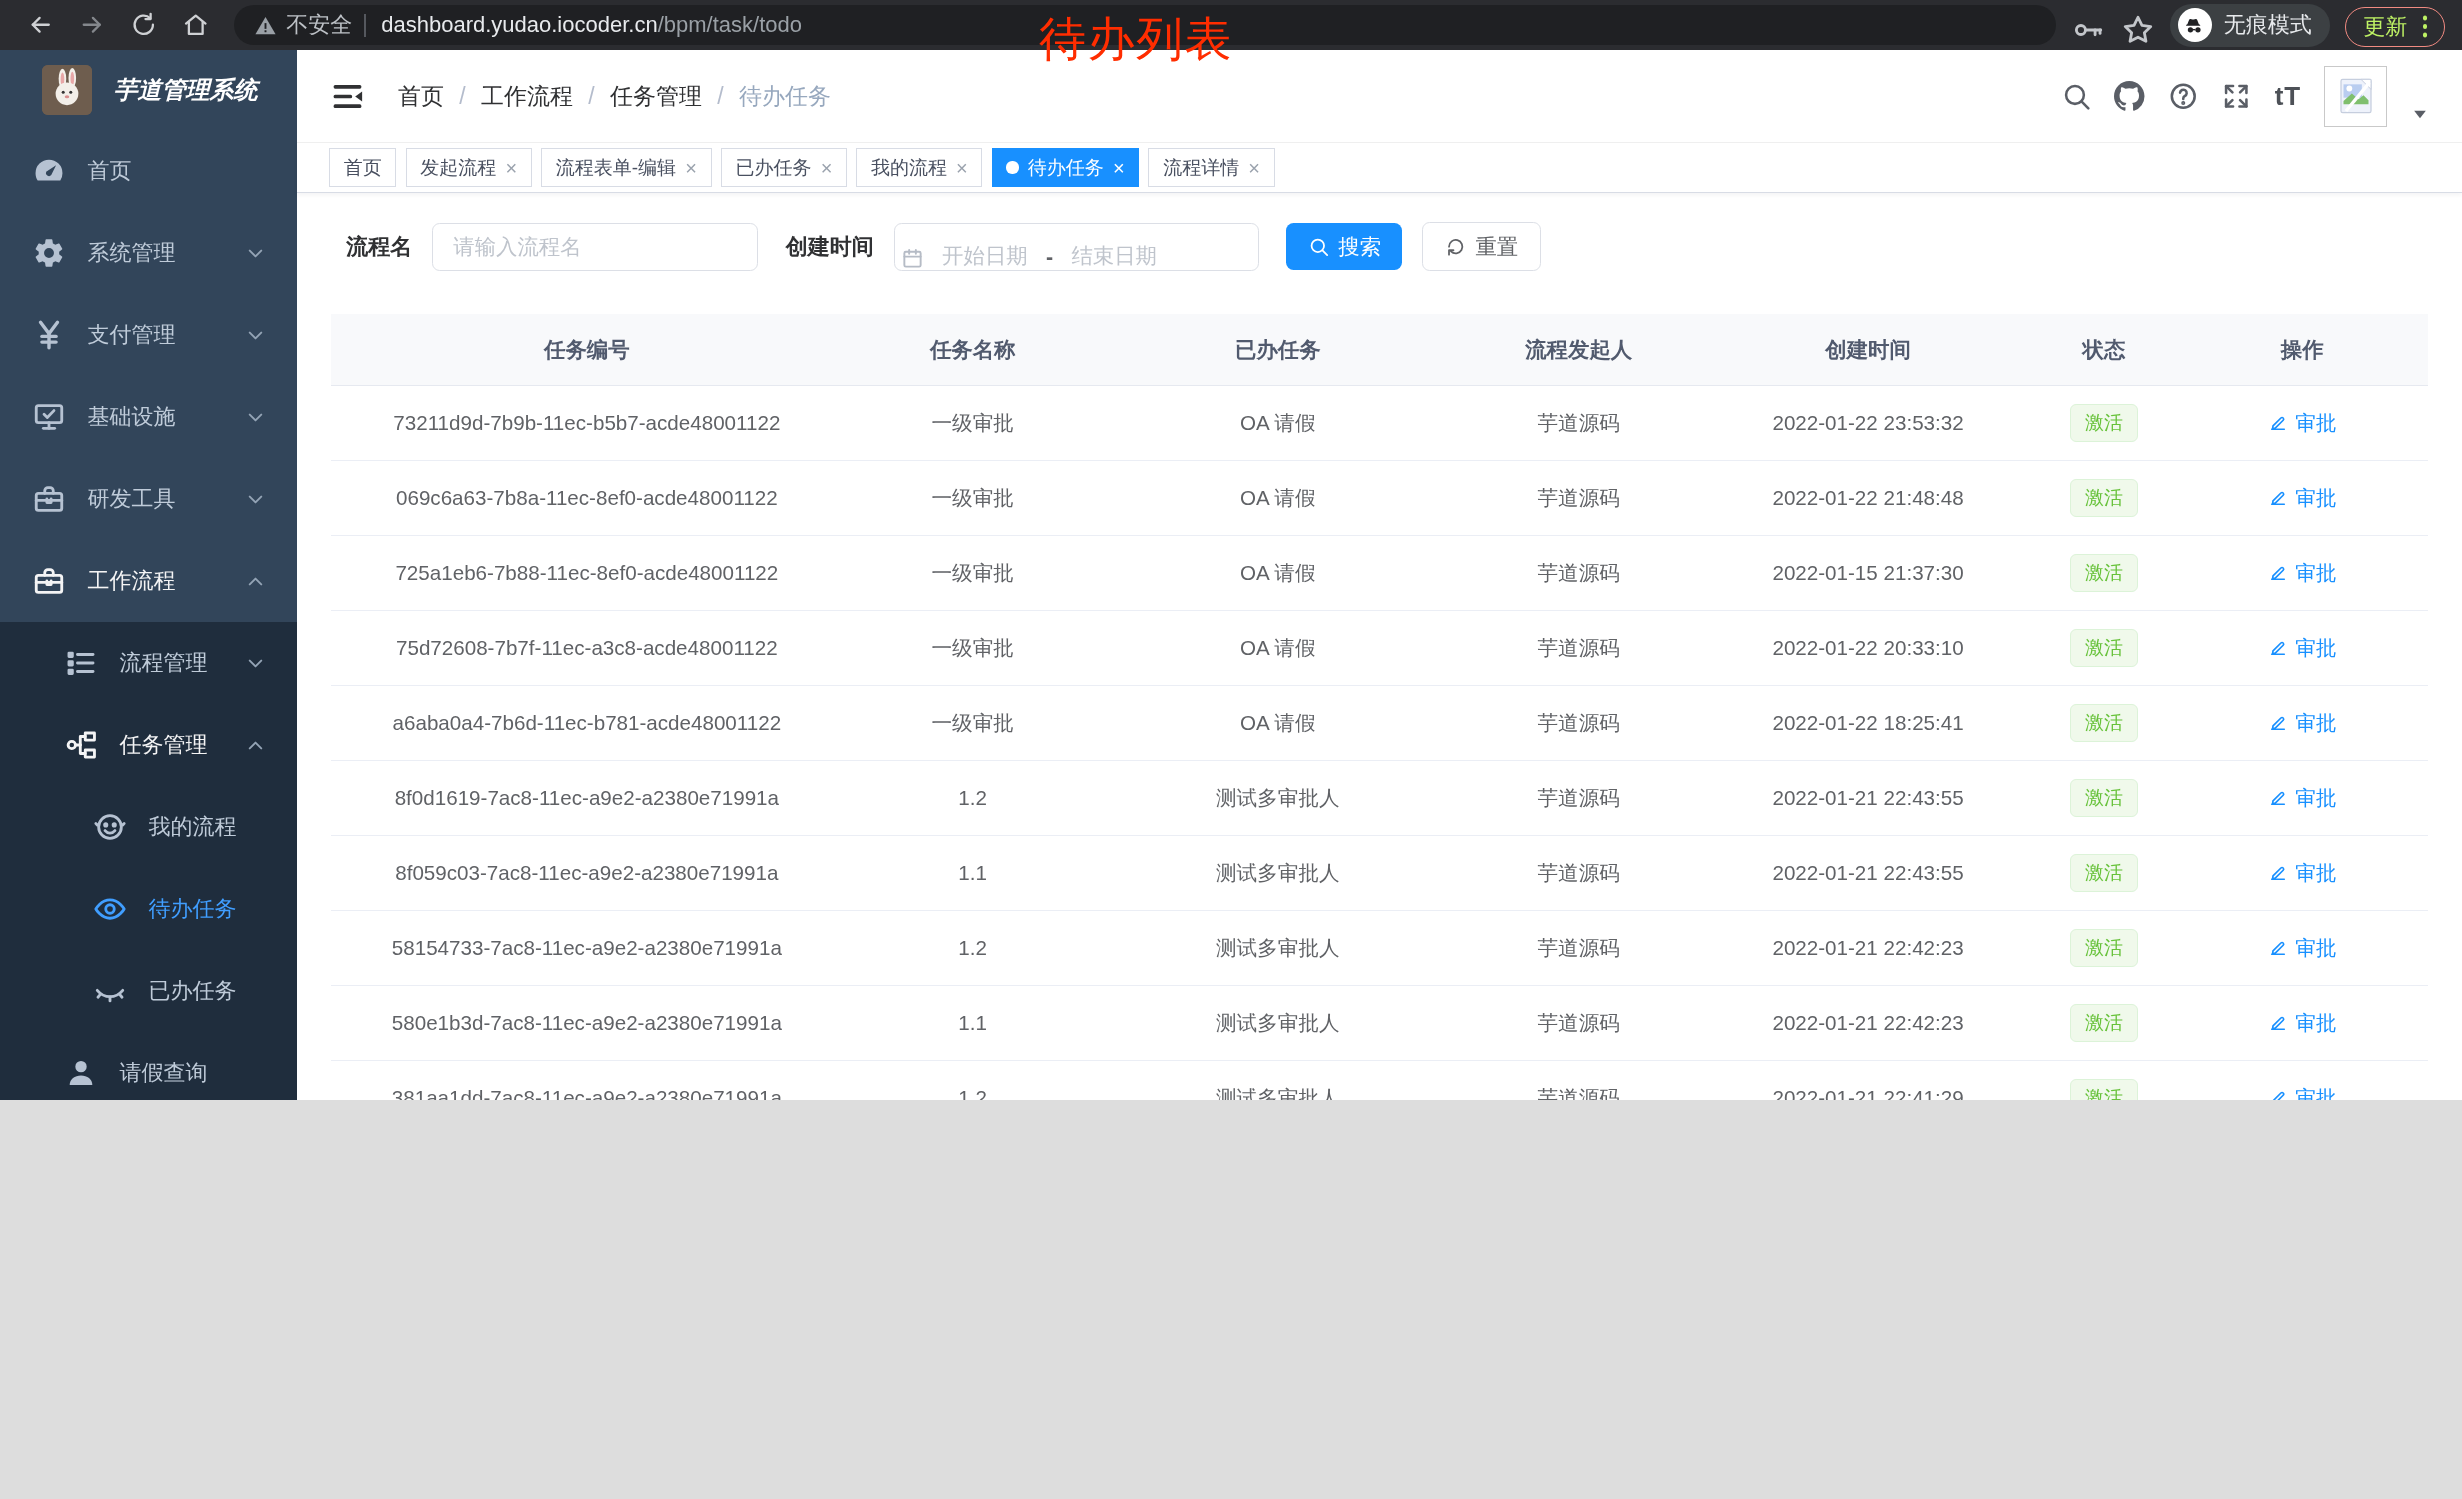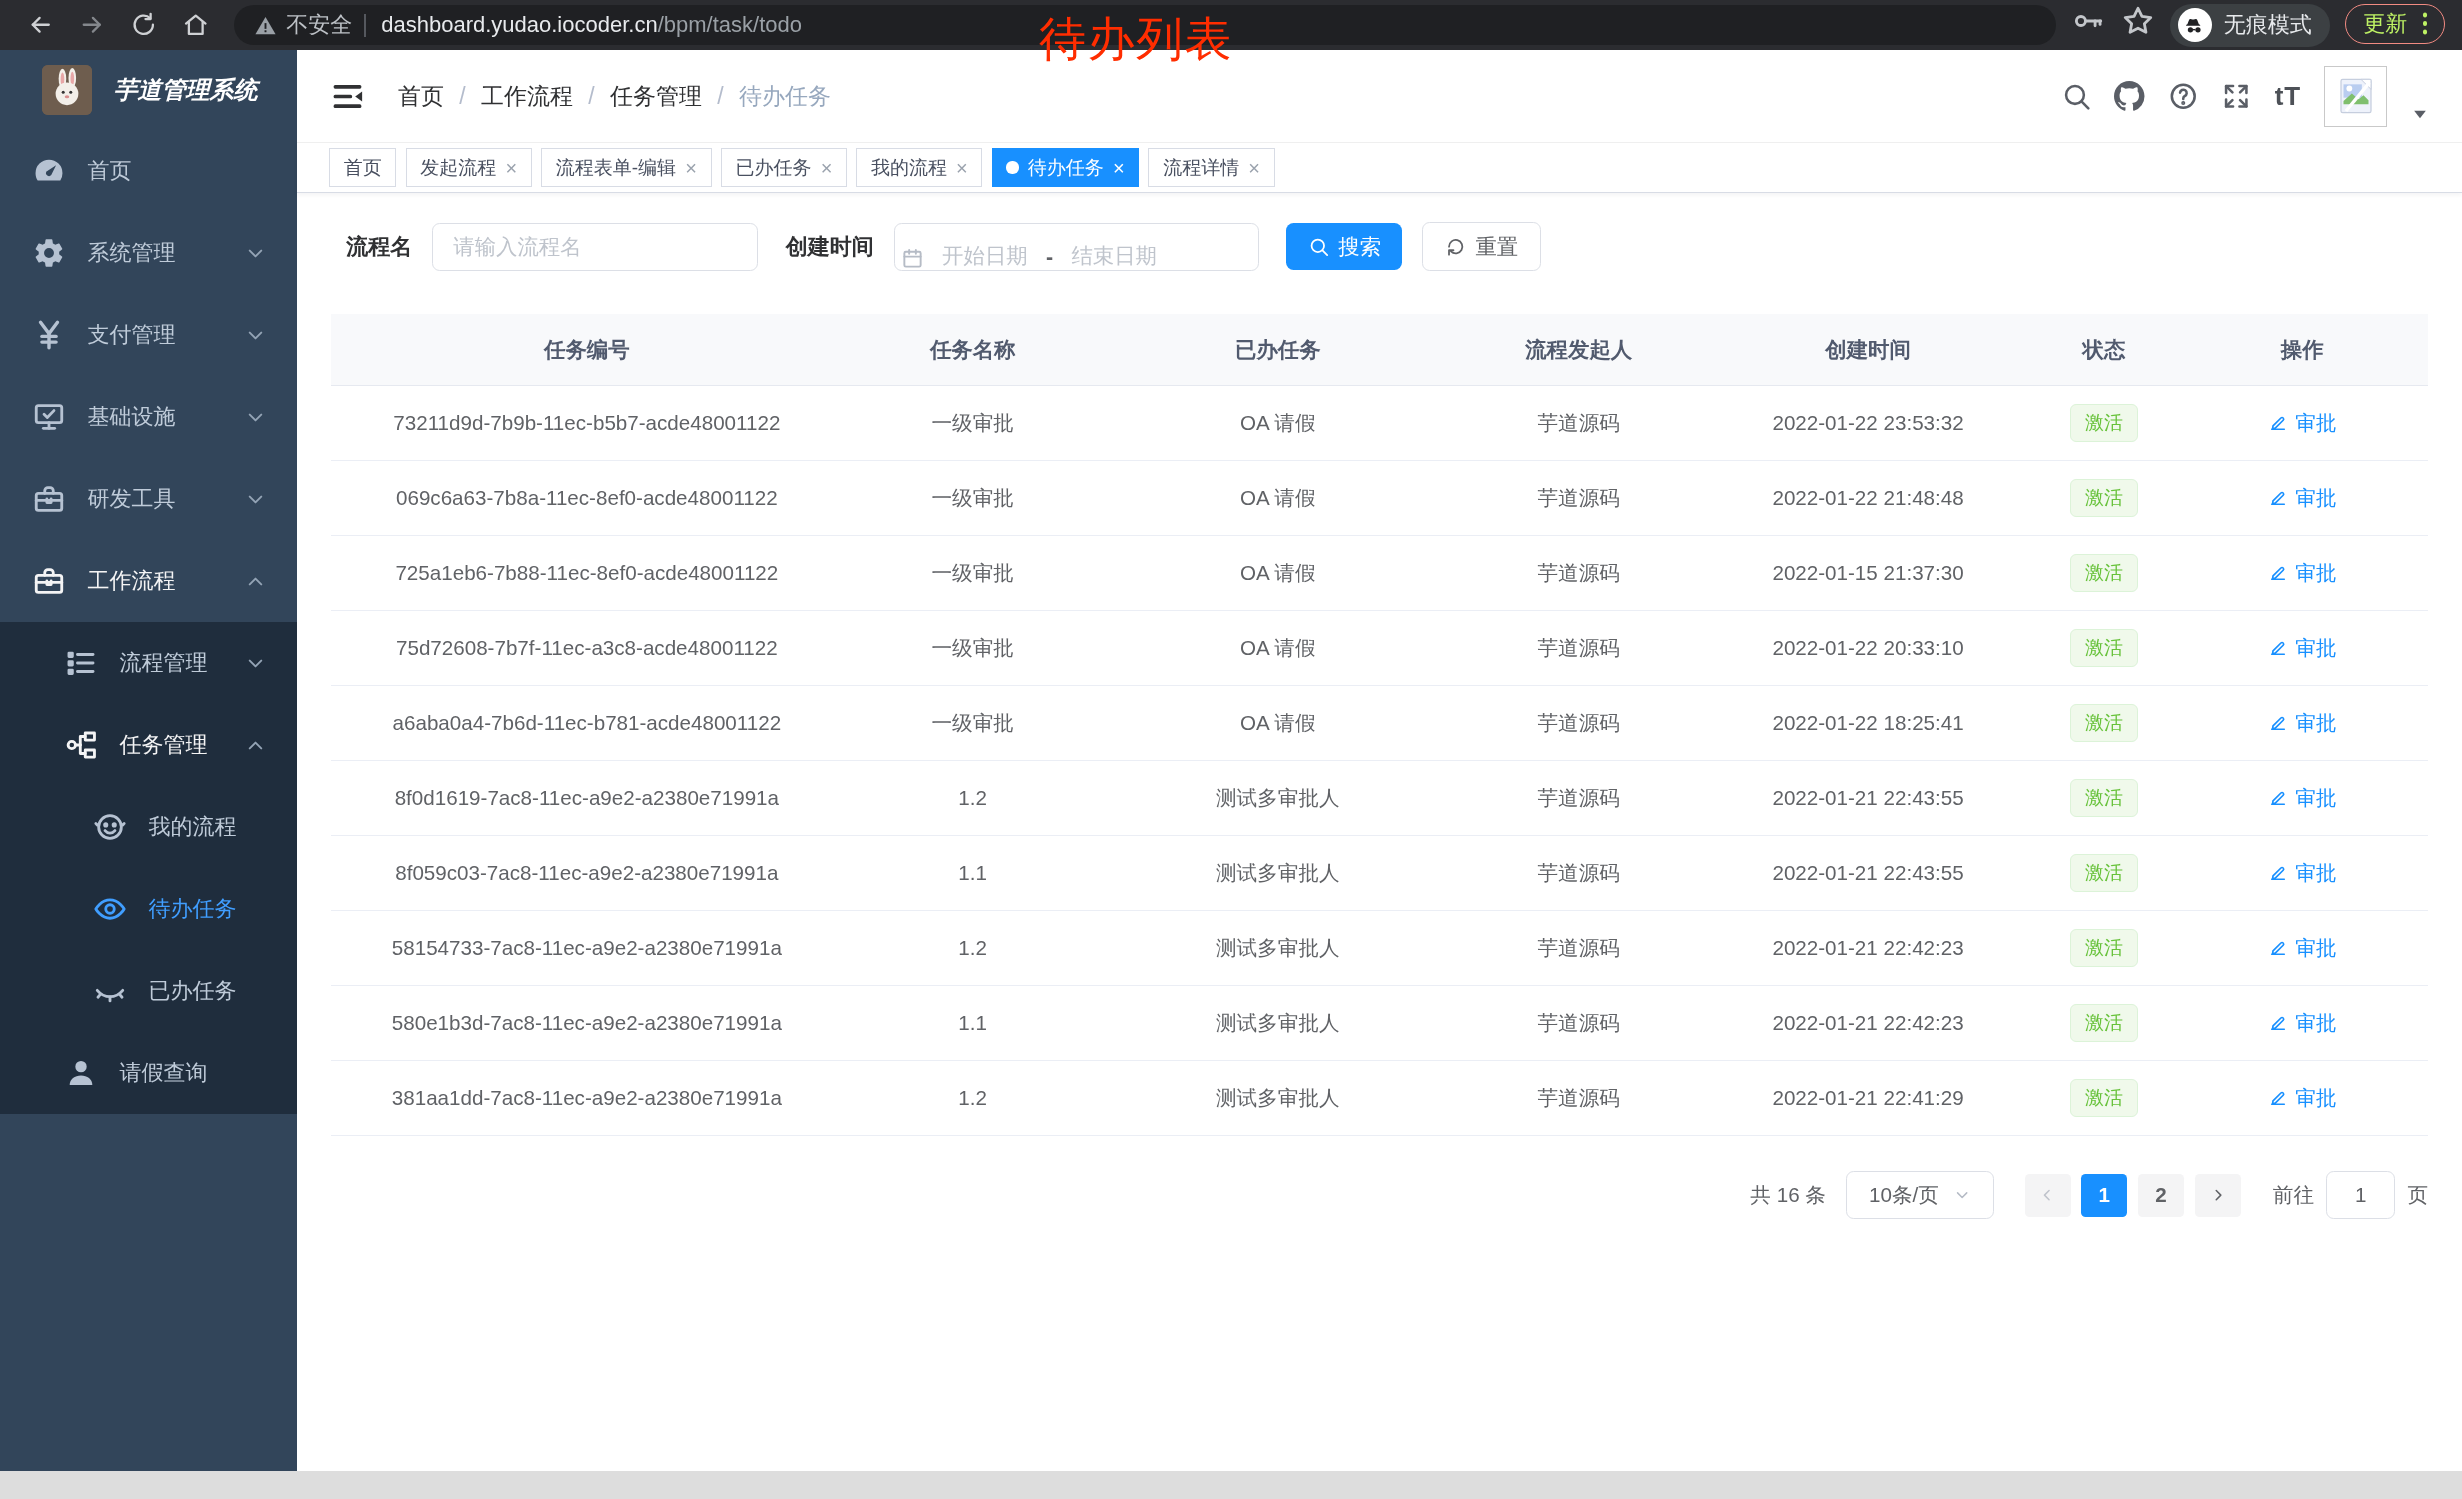--- a/index.html
+++ b/index.html
@@ -1,33 +1,33 @@
 <!DOCTYPE html>
 <html style="--accent: #1890ff;font-size:12.2px"><head>
 <meta charset="utf-8">
 <style>
   html,body{margin:0;padding:0;background:#ddd;}
-  .screen{position:relative;width:2462px;height:1471px;background:#fff;overflow:hidden;
+  .screen{position:relative;width:2462px;height:1100px;background:#fff;overflow:hidden;
           font-family:"Liberation Sans","DejaVu Sans",sans-serif;-webkit-font-smoothing:antialiased;}
   .icon{display:inline-flex;align-items:center;justify-content:center;flex:0 0 auto;}
   .icon svg{width:100%;height:100%;display:block;}
 
   
   .chrome{height:50px;background:#2b2c30;display:flex;align-items:center;padding:0 17px;gap:4.6px;}
   .cbtn{width:47px;height:47px;border-radius:50%;display:flex;align-items:center;justify-content:center;color:#cfd1d4;}
   .cbtn .icon{width:27.5px;height:27.5px;}
   .cbtn.dim{color:#84878c;}
   .url-pill{flex:1;height:40px;background:#1f2023;border-radius:20px;display:flex;align-items:center;
             padding:0 20px;margin:0 10.7px;font-size:22px;min-width:0;}
   .url-pill .icon{width:23px;height:23px;color:#9aa0a6;}
   .sec-label{color:#bdc1c6;margin:0 12.2px 0 9.2px;}
   .url-sep{width:1.5px;height:23px;background:#55585e;margin-right:15.3px;}
   .url-domain{color:#e8eaed;white-space:nowrap;}
   .url-path{color:#9aa0a6;white-space:nowrap;}
-  .chrome-right{display:flex;align-items:flex-start;gap:15.3px;}
+  .chrome-right{display:flex;align-items:flex-end;gap:15.3px;}
   .chrome-right .plain{width:34px;height:34px;color:#c3c6ca;}
   .incog{height:43px;border-radius:21.4px;background:#3c4043;color:#e8eaed;display:flex;align-items:center;
          gap:12.2px;padding:0 18.3px 0 7.6px;font-size:22px;white-space:nowrap;}
   .incog-circle{width:34px;height:34px;border-radius:50%;background:#fff;display:flex;align-items:center;justify-content:center;}
   .incog-circle .icon{width:24.4px;height:24.4px;color:#202124;}
   .update-pill{height:38px;border:1.5px solid #f28b82;border-radius:20.6px;color:#bef264;display:flex;
                align-items:center;gap:10.7px;padding:0 12.2px 0 17px;font-size:22px;white-space:nowrap;}
   .kebab{display:inline-block;width:4.6px;height:4.6px;border-radius:50%;background:currentColor;
          box-shadow:0 8.4px 0 currentColor,0 -8.4px 0 currentColor;margin:0 4.6px;}
 

